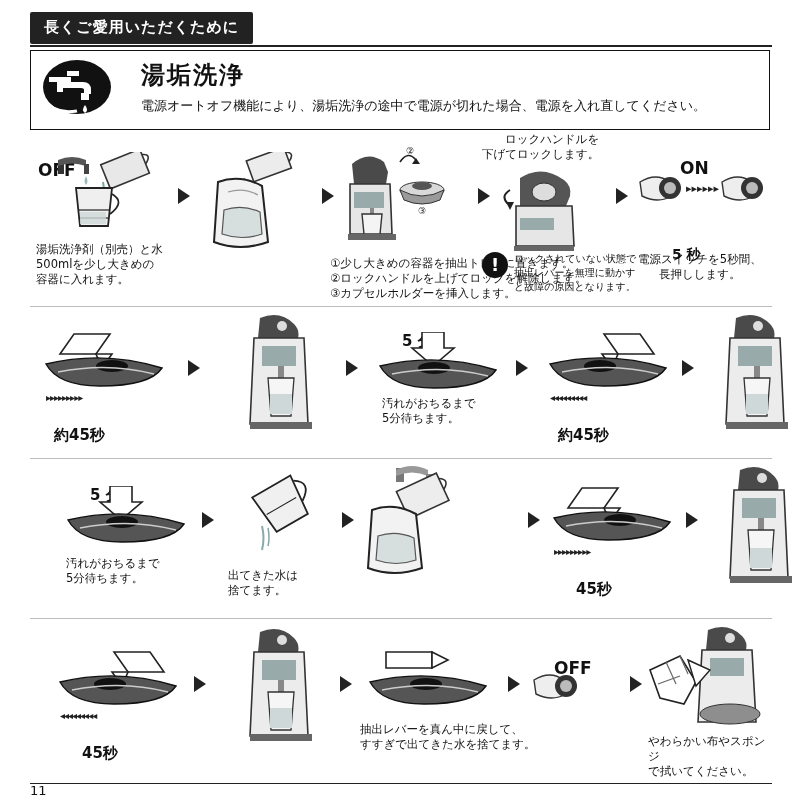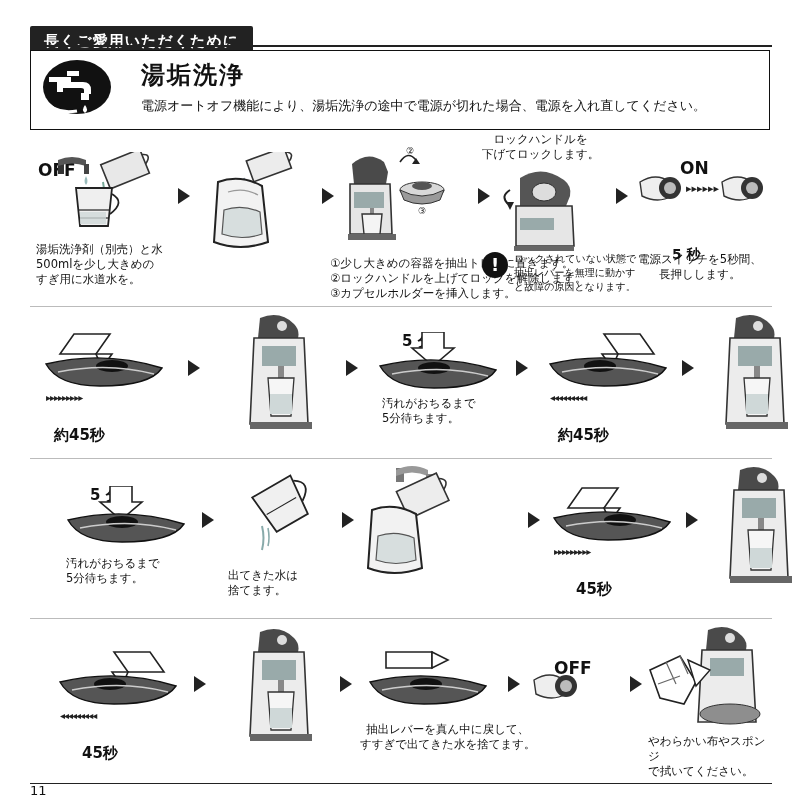--- a/index.html
+++ b/index.html
@@ -8,21 +8,21 @@
     background:#ffffff;
     font-family:"DejaVu Sans","Liberation Sans",sans-serif;
     color:#111;
     position:relative;
     overflow:hidden;
   }
   .page{position:relative;width:800px;height:800px;}
 
   
   .header-tab{
-    position:absolute;left:30px;top:26px;
+    position:absolute;left:30px;top:12px;
     background:#222;color:#fff;
     font-size:15px;font-weight:bold;
     padding:6px 14px 7px 14px;
     letter-spacing:1px;
     border-radius:2px;
   }
   .header-rule{
     position:absolute;left:30px;top:45px;width:742px;height:2px;background:#222;
   }
 
@@ -138,21 +138,21 @@
 
         <path d="M36 36 h36 l-4 38 h-28z" fill="#efefef" stroke="#222" stroke-width="1.8"></path>
         <path d="M72 42 q14 8 -2 20" fill="none" stroke="#222" stroke-width="1.8"></path>
         <path d="M39 58 h30" stroke="#222" stroke-width="1.2"></path>
         <path d="M39 66 h29" stroke="#222" stroke-width="1.2"></path>
         <rect x="40" y="60" width="26" height="12" fill="#cfd8d8" opacity=".8"></rect>
       </svg>
     </div>
     <div class="cap" style="left:6px;top:108px;white-space:pre-line;">湯垢洗浄剤（別売）と水
 500mlを少し大きめの
-すぎ用に水道水を。</div>
+容器に入れます。</div>
 
     <div class="tri" style="left:148px;top:54px;"></div>
 
     <div style="position:absolute;left:168px;top:18px;">
       <svg width="120" height="100" viewBox="0 0 120 100">
         <g transform="rotate(-20 70 16)">
           <path d="M52 2 h40 v22 h-40z" fill="#ececec" stroke="#333" stroke-width="1.6"></path>
           <path d="M92 7 q9 4 0 10" fill="none" stroke="#333" stroke-width="1.6"></path>
         </g>
         <path d="M46 26 q3 12 1 22" stroke="#89a" stroke-width="2" fill="none"></path>
@@ -187,21 +187,21 @@
           <text x="18" y="38" font-size="9" fill="#111">③</text>
         </g>
       </svg>
     </div>
     <div class="cap" style="left:300px;top:122px;white-space:pre-line;">①少し大きめの容器を抽出トレイに置きます。
 ②ロックハンドルを上げてロックを解除します。
 ③カプセルホルダーを挿入します。</div>
 
     <div class="tri" style="left:448px;top:54px;"></div>
 
-    <div class="cap" style="left:452px;top:-2px;white-space:pre-line;text-align:center;">ロックハンドルを
+    <div class="cap" style="left:452px;top:-2px;white-space:pre-line;text-align:right;">ロックハンドルを
 下げてロックします。</div>
     <div style="position:absolute;left:450px;top:28px;">
       <svg width="110" height="90" viewBox="0 0 110 90">
         <path d="M40 16 q22 -14 44 2 q8 6 6 16 l-4 10 h-46z" fill="#555"></path>
         <path d="M36 44 h56 l2 40 h-58z" fill="#e6e6e6" stroke="#333" stroke-width="1.6"></path>
         <ellipse cx="64" cy="30" rx="12" ry="9" fill="#ddd" stroke="#333"></ellipse>
         <path d="M30 28 q-10 6 -2 14" stroke="#222" stroke-width="2" fill="none"></path>
         <polygon points="26,40 34,40 30,48" fill="#222"></polygon>
         <rect x="40" y="56" width="34" height="12" fill="#9aa"></rect>
         <rect x="34" y="84" width="60" height="5" fill="#666"></rect>
@@ -425,21 +425,21 @@
 
     <div style="position:absolute;left:334px;top:26px;">
       <svg width="130" height="62" viewBox="0 0 130 62">
         <path d="M22 2 h46 v16 h-46z" fill="#fff" stroke="#222" stroke-width="1.6"></path>
         <polygon points="68,2 84,10 68,18" fill="#fff" stroke="#222" stroke-width="1.6"></polygon>
         <path d="M6 32 q58 -14 116 4 q-12 18 -62 18 q-42 0 -54 -22z" fill="#555" stroke="#111" stroke-width="1.4"></path>
         <ellipse cx="62" cy="34" rx="16" ry="6" fill="#111"></ellipse>
         <path d="M18 40 q50 -10 96 2" stroke="#ccc" stroke-width="1.4" fill="none"></path>
       </svg>
     </div>
-    <div class="cap" style="left:330px;top:98px;white-space:pre-line;text-align:center;">抽出レバーを真ん中に戻して、
+    <div class="cap" style="left:330px;top:98px;white-space:pre-line;">抽出レバーを真ん中に戻して、
 すすぎで出てきた水を捨てます。</div>
 
     <div class="tri" style="left:478px;top:52px;"></div>
 
     <div class="lbl" style="left:524px;top:14px;font-size:17px;">OFF</div>
     <div style="position:absolute;left:500px;top:42px;">
       <svg width="80" height="50" viewBox="0 0 80 50">
         <path d="M4 14 q16 -10 30 0 q8 6 2 14 q-14 8 -30 0z" fill="#eee" stroke="#333" stroke-width="1.4"></path>
         <circle cx="36" cy="20" r="11" fill="#333"></circle>
         <circle cx="36" cy="20" r="6" fill="#bbb"></circle>

